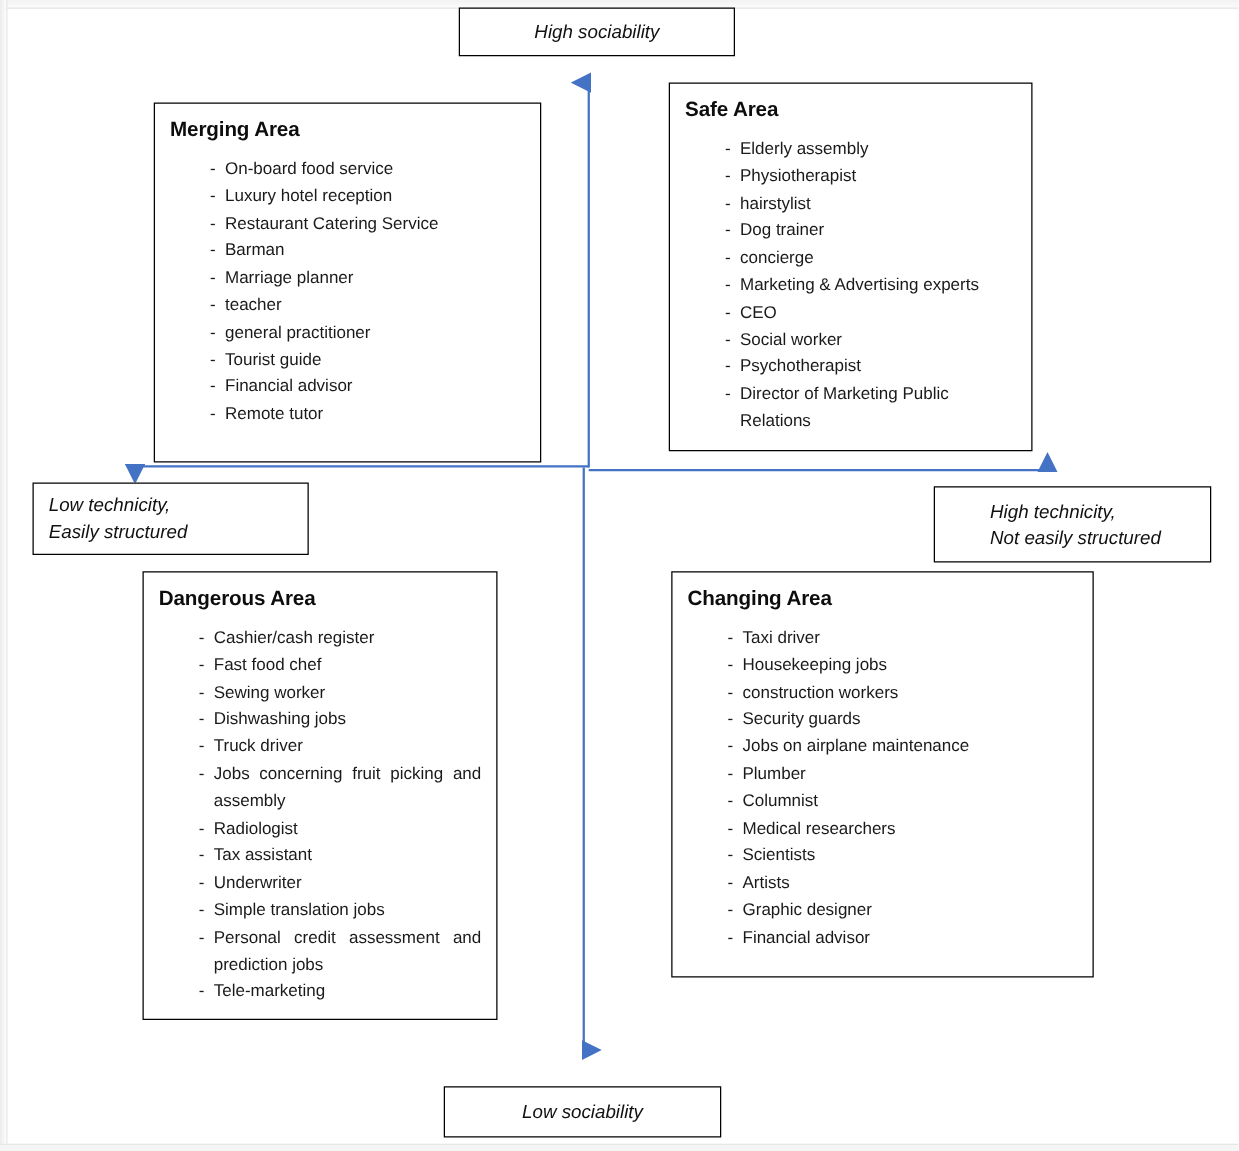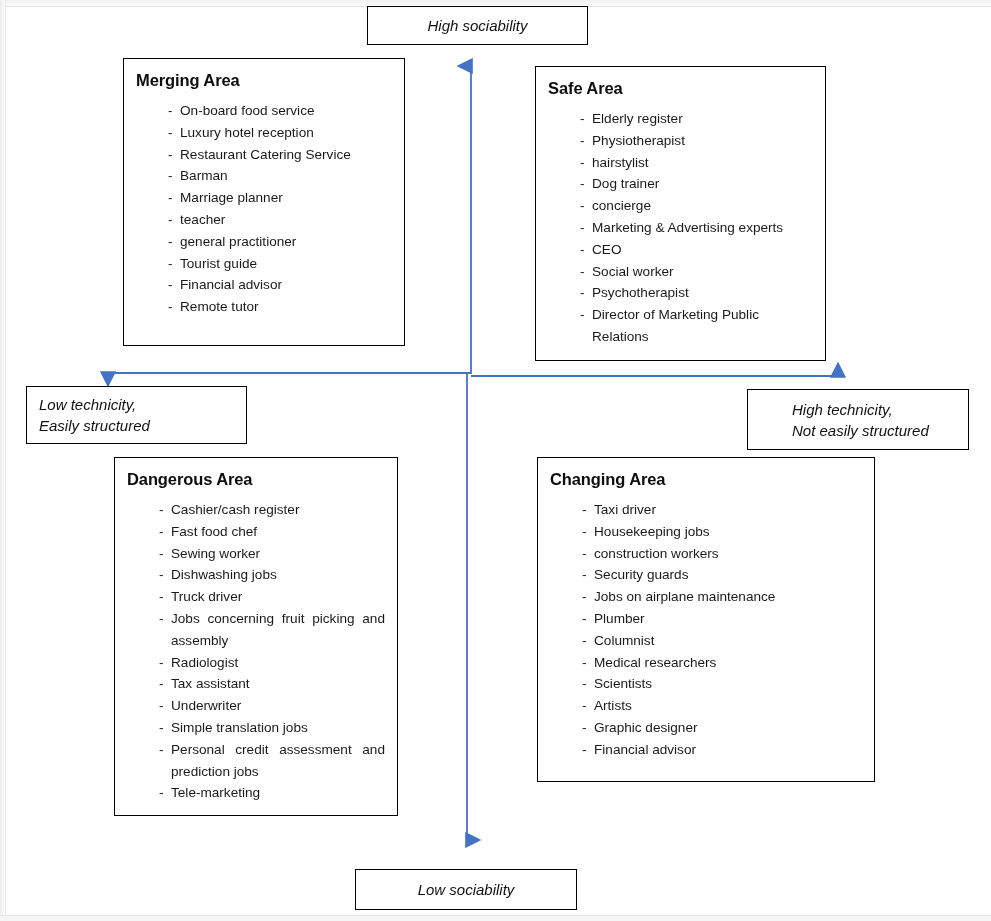--- a/index.html
+++ b/index.html
@@ -155,21 +155,21 @@
   <div class="axis-label left" id="label-left" style="left:26px; top:386px; width:221px; height:58px;">
     <span class="line">Low technicity,</span>
     <span class="line">Easily structured</span>
   </div>
 
   <div class="axis-label left" id="label-right" style="left:747px; top:389px; width:222px; height:61px;padding-left:44px;">
     <span class="line">High technicity,</span>
     <span class="line">Not easily structured</span>
   </div>
 
-  <div class="quad" id="box-merging" style="left:123px; top:58px; width:282px; height:288px;">
+  <div class="quad" id="box-merging" style="left:123px; top:82px; width:310px; height:288px;">
     <div class="quad-title">Merging Area</div>
     <ul class="quad-list">
         <li>
           <span class="dash">-</span>
           <span class="item-text">On-board food service</span>
         </li>
         <li>
           <span class="dash">-</span>
           <span class="item-text">Luxury hotel reception</span>
         </li>
@@ -206,21 +206,21 @@
           <span class="item-text">Remote tutor</span>
         </li>
       </ul>
   </div>
 
   <div class="quad" id="box-safe" style="left:535px; top:66px; width:291px; height:295px;">
     <div class="quad-title">Safe Area</div>
     <ul class="quad-list">
         <li>
           <span class="dash">-</span>
-          <span class="item-text">Elderly register</span>
+          <span class="item-text">Elderly assembly</span>
         </li>
         <li>
           <span class="dash">-</span>
           <span class="item-text">Physiotherapist</span>
         </li>
         <li>
           <span class="dash">-</span>
           <span class="item-text">hairstylist</span>
         </li>
         <li>

